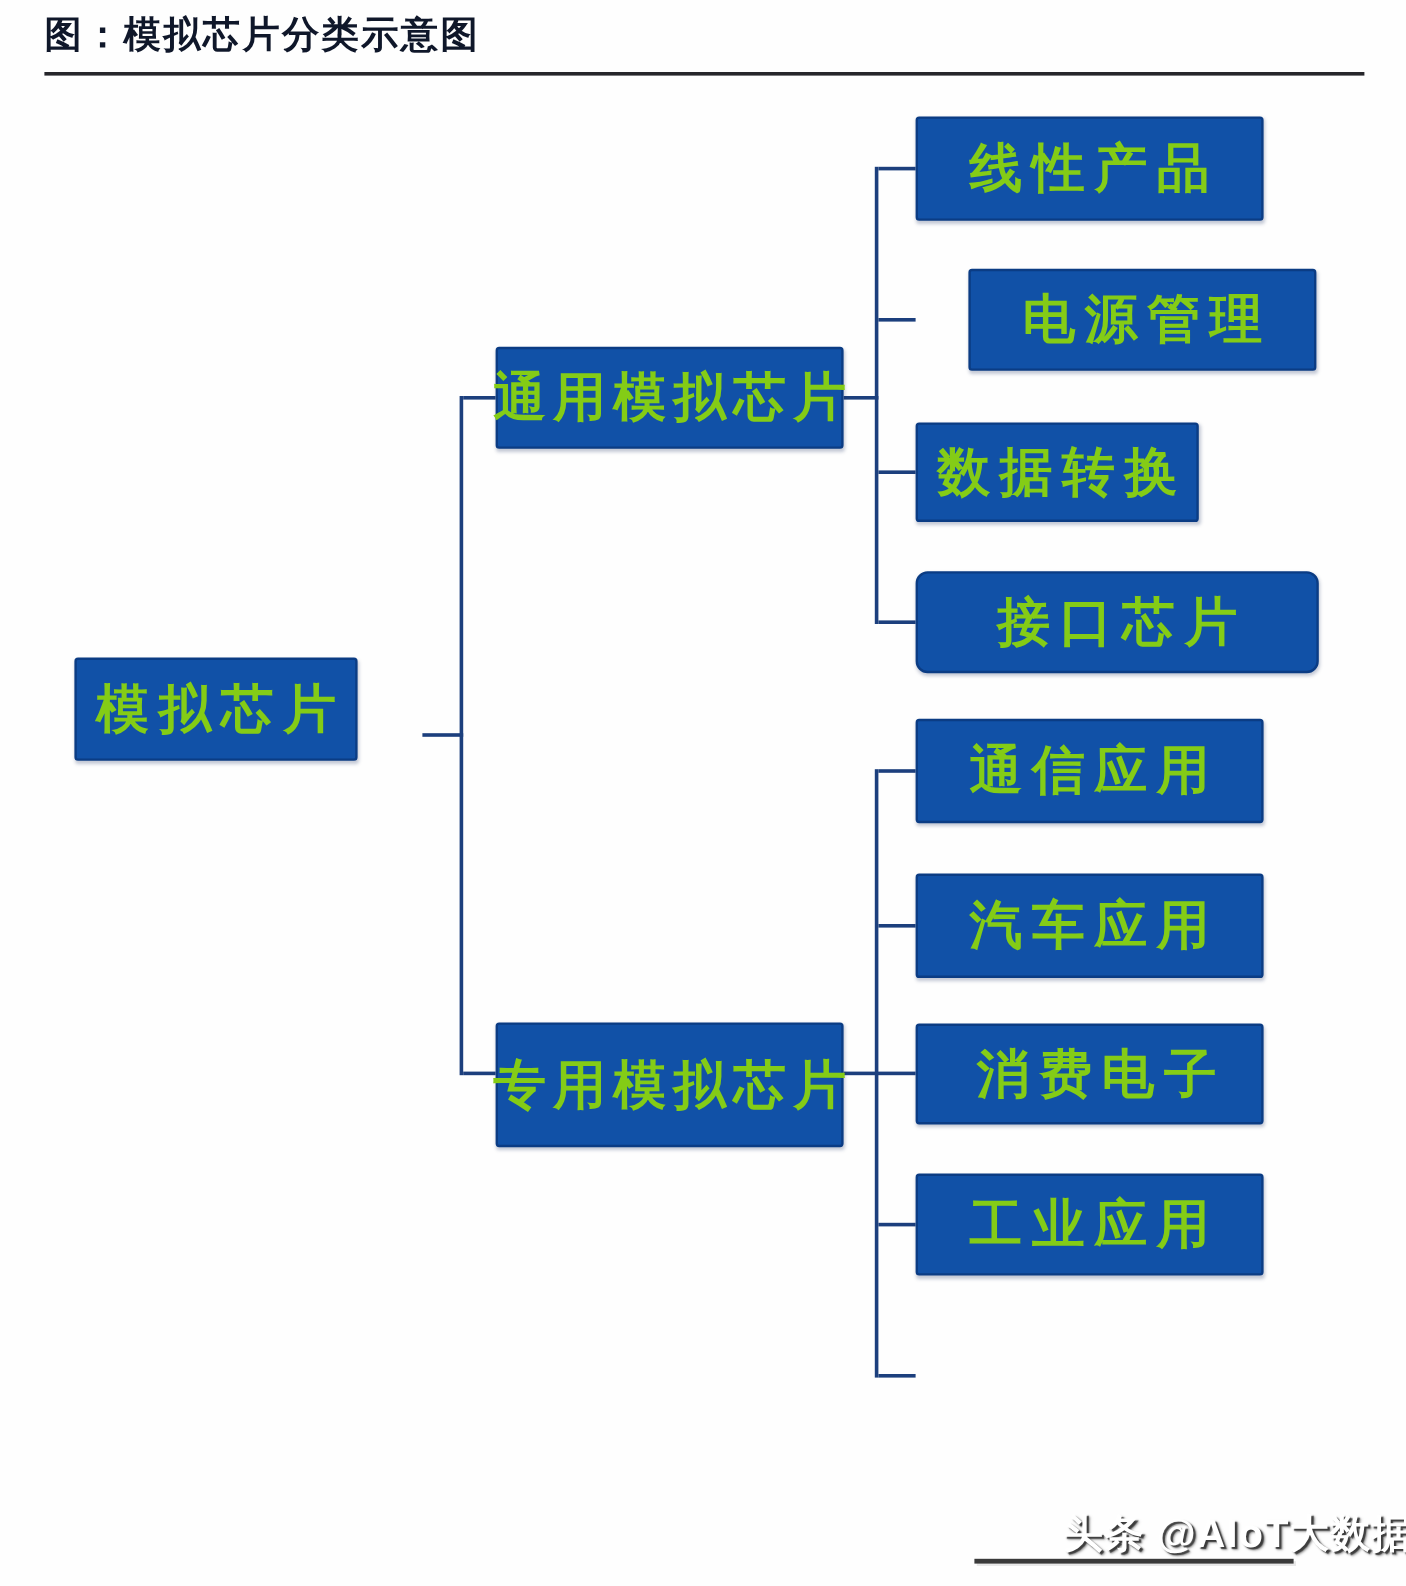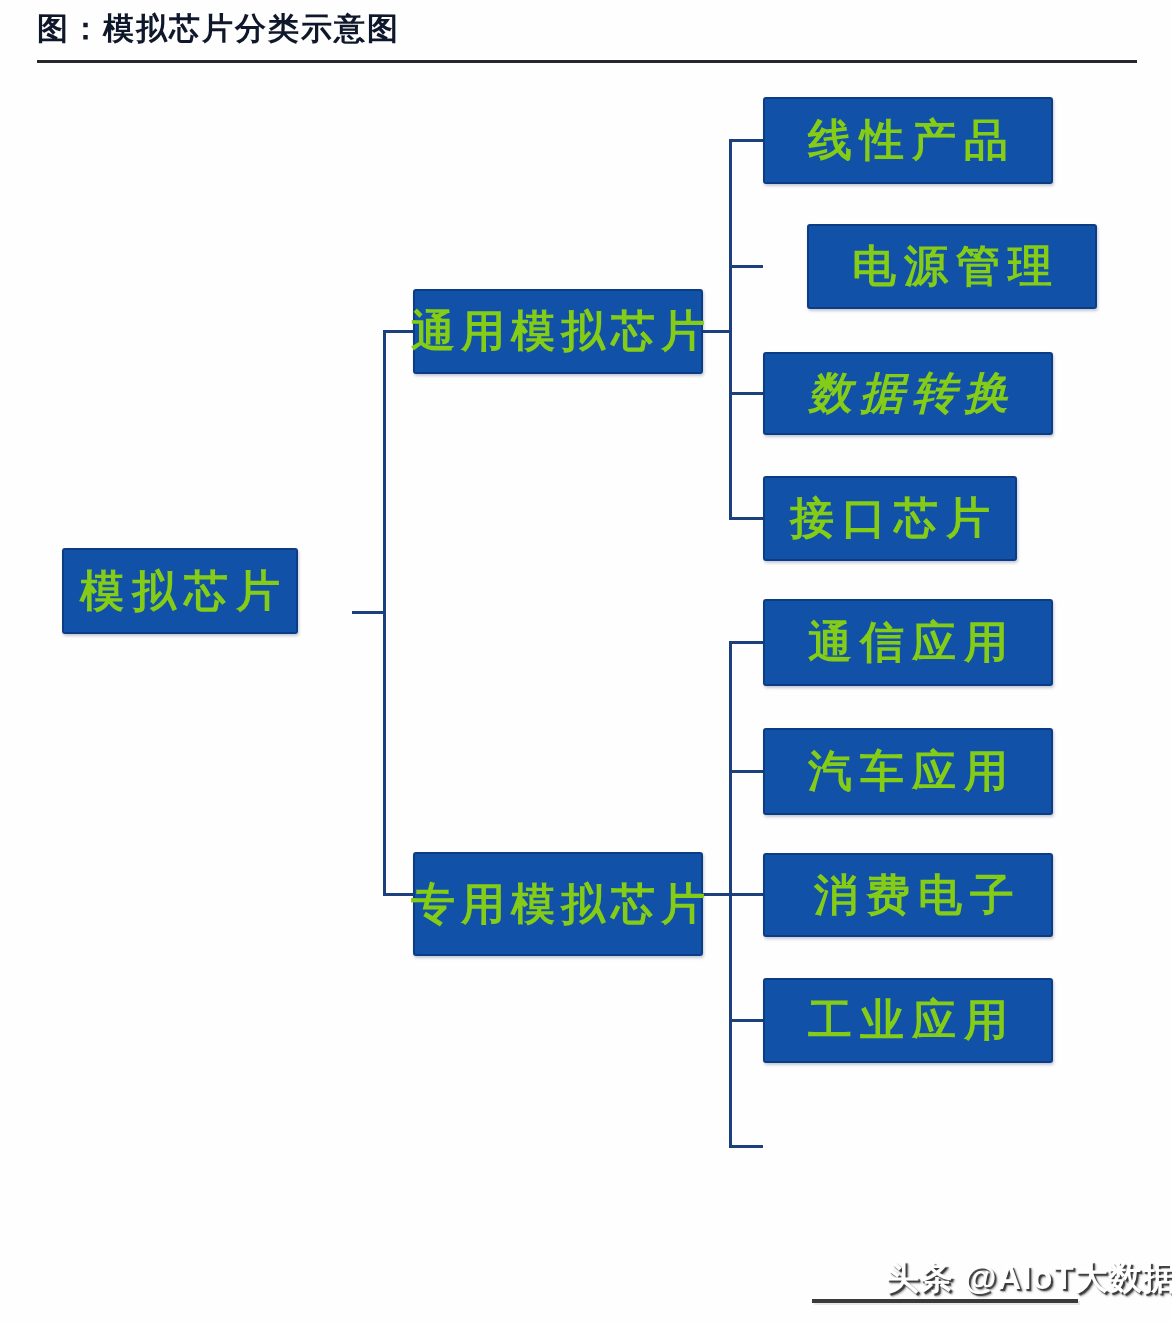--- a/index.html
+++ b/index.html
@@ -78,22 +78,22 @@
   <div class="line" style="left:732px;top:1019px;width:31px;height:3px;"></div>
   <div class="line" style="left:732px;top:1145px;width:31px;height:3px;"></div>
 
   <div class="node" style="left:62px;top:548px;width:236px;height:86px;">模拟芯片</div>
 
   <div class="node" style="left:413px;top:289px;width:290px;height:85px;letter-spacing:6px;text-indent:6px;text-align:right;">通用模拟芯片</div>
   <div class="node" style="left:413px;top:852px;width:290px;height:104px;letter-spacing:6px;text-indent:6px;">专用模拟芯片</div>
 
   <div class="node" style="left:763px;top:97px;width:290px;height:87px;">线性产品</div>
   <div class="node" style="left:763px;top:224px;width:290px;height:85px;margin-left:44px;">电源管理</div>
-  <div class="node" style="left:763px;top:352px;width:290px;height:83px;font-style:italic;">数据转换</div>
-  <div class="node" style="left:763px;top:476px;width:254px;height:85px;">接口芯片</div>
+  <div class="node" style="left:763px;top:352px;width:236px;height:83px;">数据转换</div>
+  <div class="node" style="left:763px;top:476px;width:336px;height:85px;border-radius:10px;">接口芯片</div>
 
   <div class="node" style="left:763px;top:599px;width:290px;height:87px;">通信应用</div>
   <div class="node" style="left:763px;top:728px;width:290px;height:87px;">汽车应用</div>
   <div class="node" style="left:763px;top:853px;width:290px;height:84px;padding-left:12px;">消费电子</div>
   <div class="node" style="left:763px;top:978px;width:290px;height:85px;">工业应用</div>
 
   <div class="watermark-rule"></div>
   <div class="watermark">头条 @AIoT大数据</div>
 
 </div>

